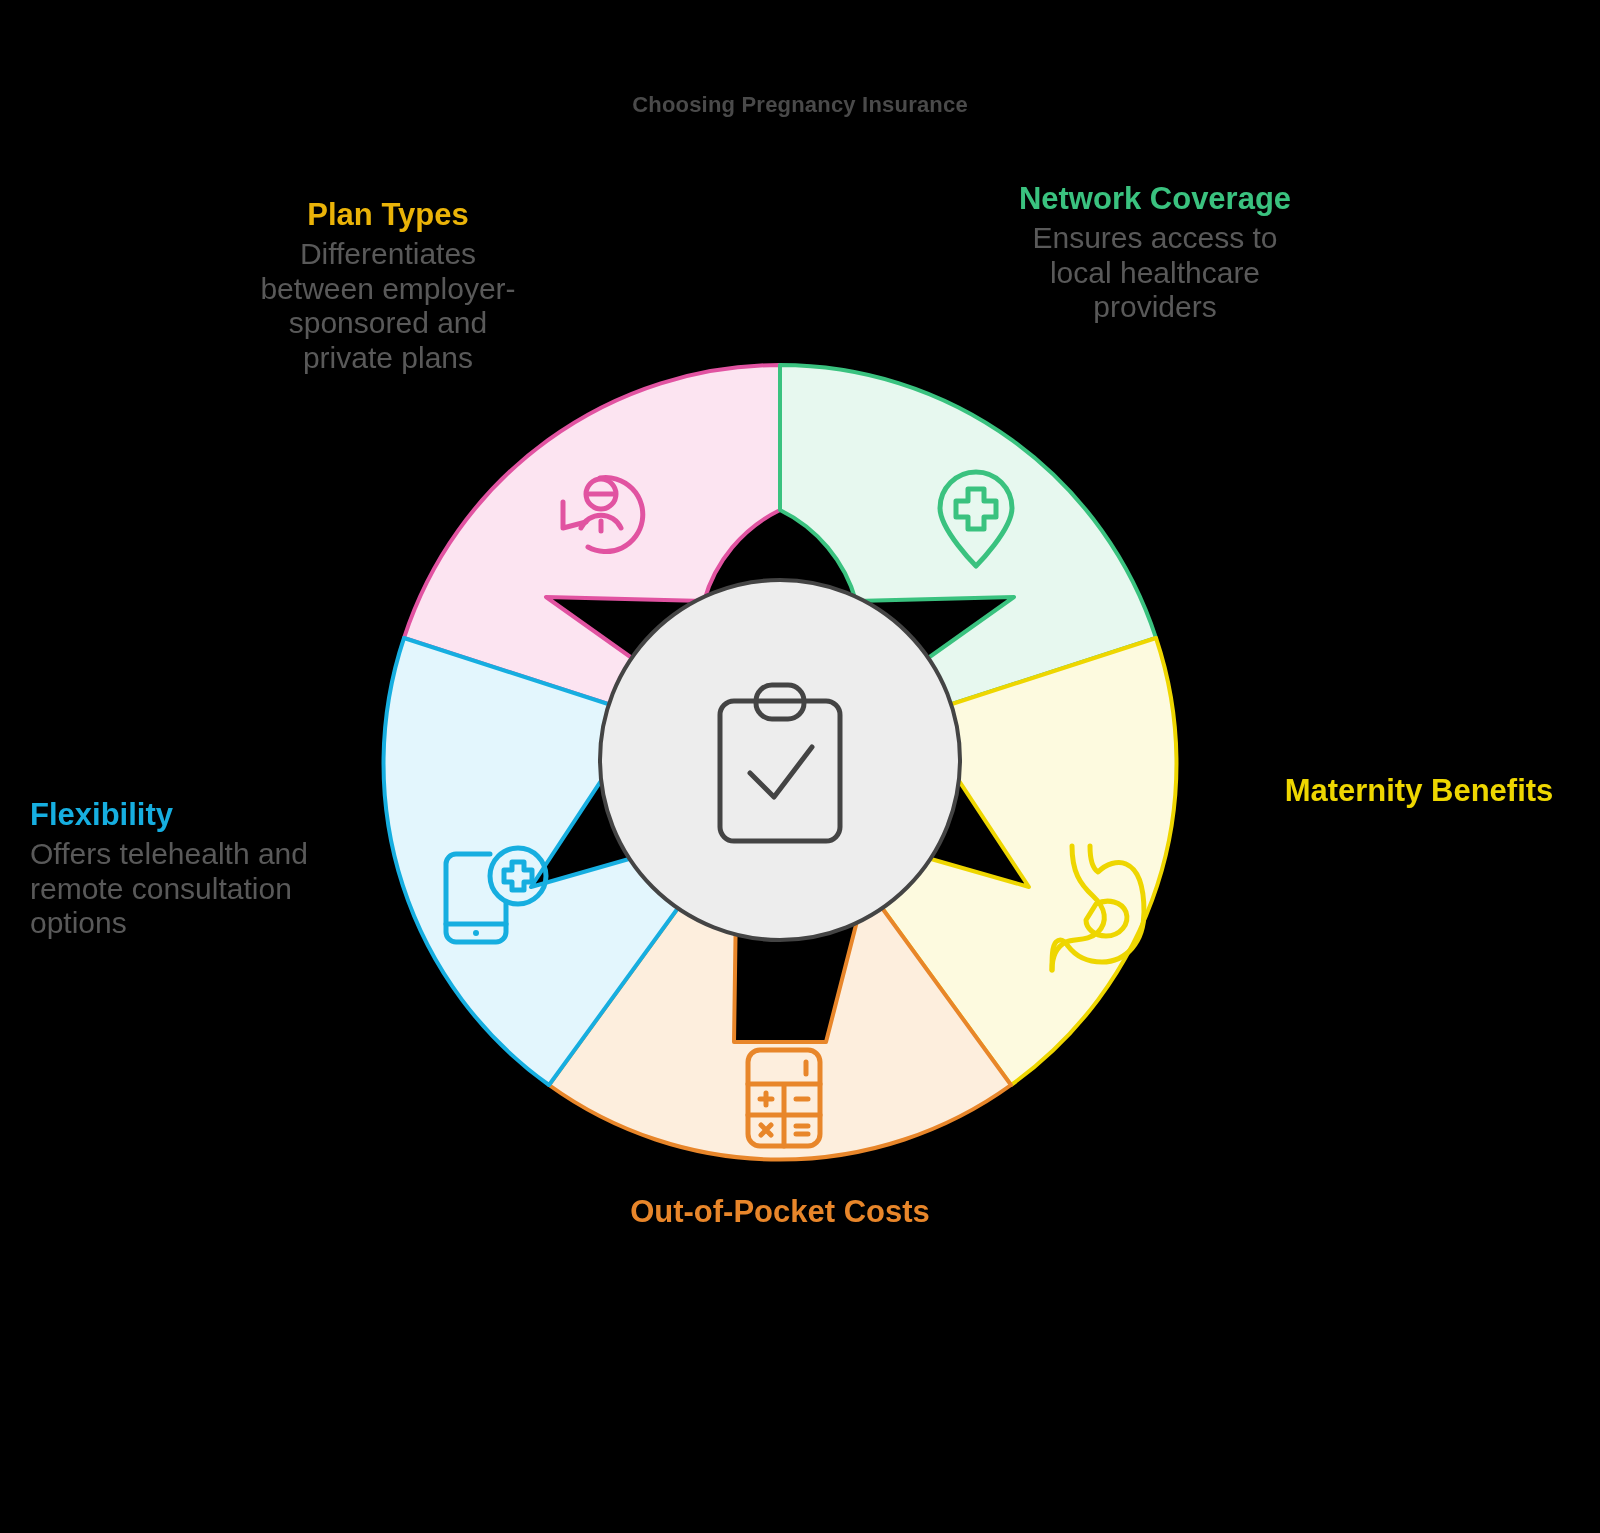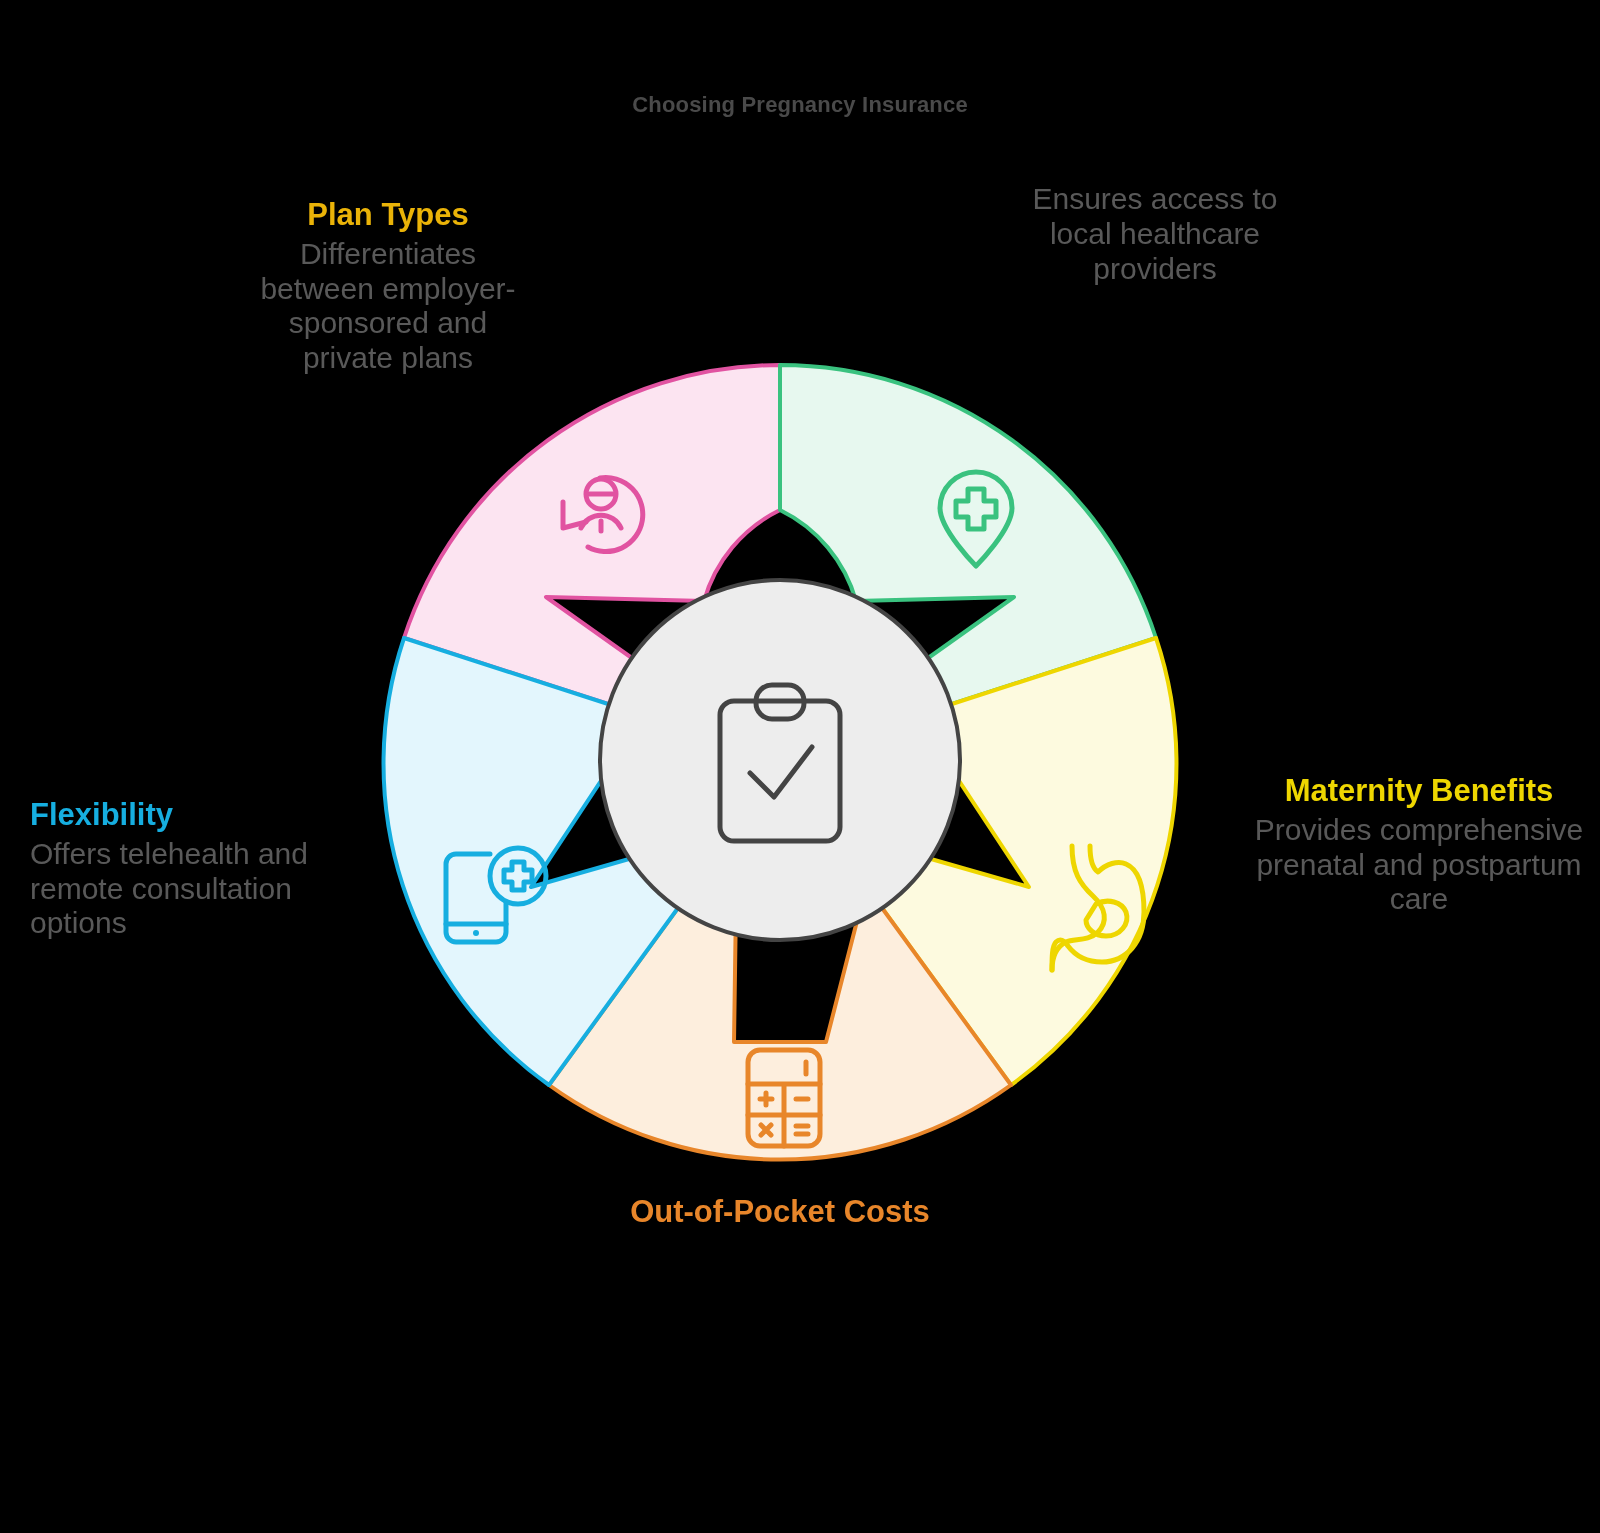--- a/index.html
+++ b/index.html
@@ -134,26 +134,26 @@
     </g>
   </g>
 </svg>
 
 <div class="label-block" id="label-plan-types">
   <div class="label-title" style="color:#eab308">Plan Types</div>
   <div class="label-desc">Differentiates between employer-sponsored and private plans</div>
 </div>
 
 <div class="label-block" id="label-network-coverage">
+  <div class="label-title" style="color:#3ac27f">Network Coverage</div>
   <div class="label-desc">Ensures access to local healthcare providers</div>
 </div>
 
 <div class="label-block" id="label-maternity-benefits">
   <div class="label-title" style="color:#eed600">Maternity Benefits</div>
-  <div class="label-desc">Provides comprehensive prenatal and postpartum care</div>
 </div>
 
 <div class="label-block" id="label-flexibility">
   <div class="label-title" style="color:#16aee0">Flexibility</div>
   <div class="label-desc">Offers telehealth and remote consultation options</div>
 </div>
 
 <div class="label-block" id="label-out-of-pocket-costs">
   <div class="label-title" style="color:#e8862a">Out-of-Pocket Costs</div>
 </div>

